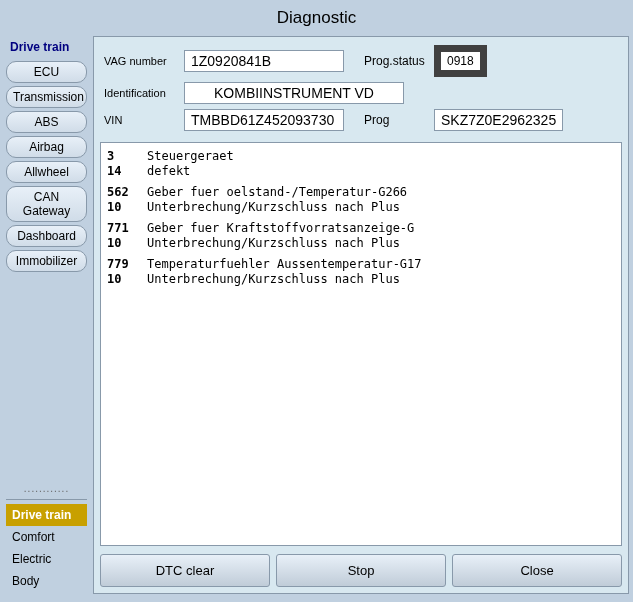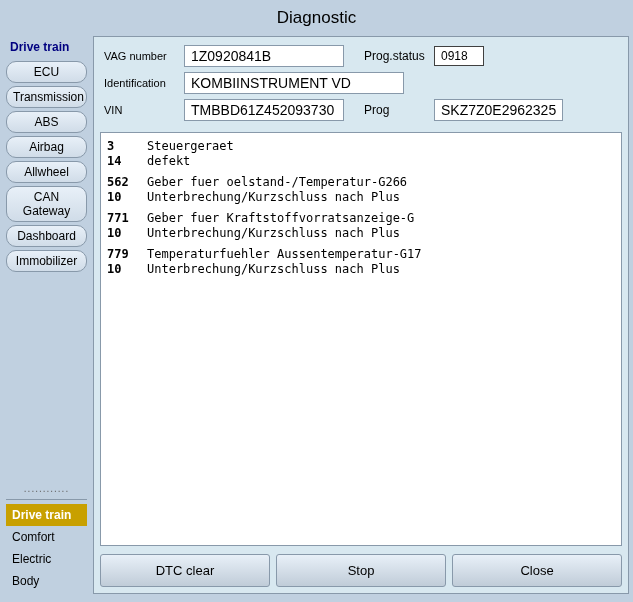--- a/index.html
+++ b/index.html
@@ -114,21 +114,21 @@
     .info-value {
       background: #fff;
       border: 1px solid #8899aa;
       padding: 2px 6px;
       font-size: 14px;
       min-width: 160px;
     }
 
     .info-value-sm {
       background: #fff;
-      border: 1px solid #404040;
+      border: 7px solid #404040;
       padding: 2px 6px;
       font-size: 12px;
       min-width: 50px;
     }
 
     .info-label-right {
       font-size: 12px;
       color: #000;
       margin-left: 20px;
       min-width: 70px;
@@ -236,21 +236,21 @@
 
     <div class="info-section">
       <div class="info-row vag-row">
         <span class="info-label">VAG number</span>
         <span class="info-value">1Z0920841B</span>
         <span class="info-label-right">Prog.status</span>
         <span class="info-value-sm">0918</span>
       </div>
       <div class="info-row">
         <span class="info-label">Identification</span>
-        <span class="info-value" style="min-width:220px;">KOMBIINSTRUMENT VD</span>
+        <span class="info-value" style="min-width:220px;text-align:center;">KOMBIINSTRUMENT VD</span>
       </div>
       <div class="info-row vin-row">
         <span class="info-label">VIN</span>
         <span class="info-value">TMBBD61Z452093730</span>
         <span class="info-label-right">Prog</span>
         <span class="info-value" style="min-width:110px;">SKZ7Z0E2962325</span>
       </div>
     </div>
 
     <div class="dtc-area">

